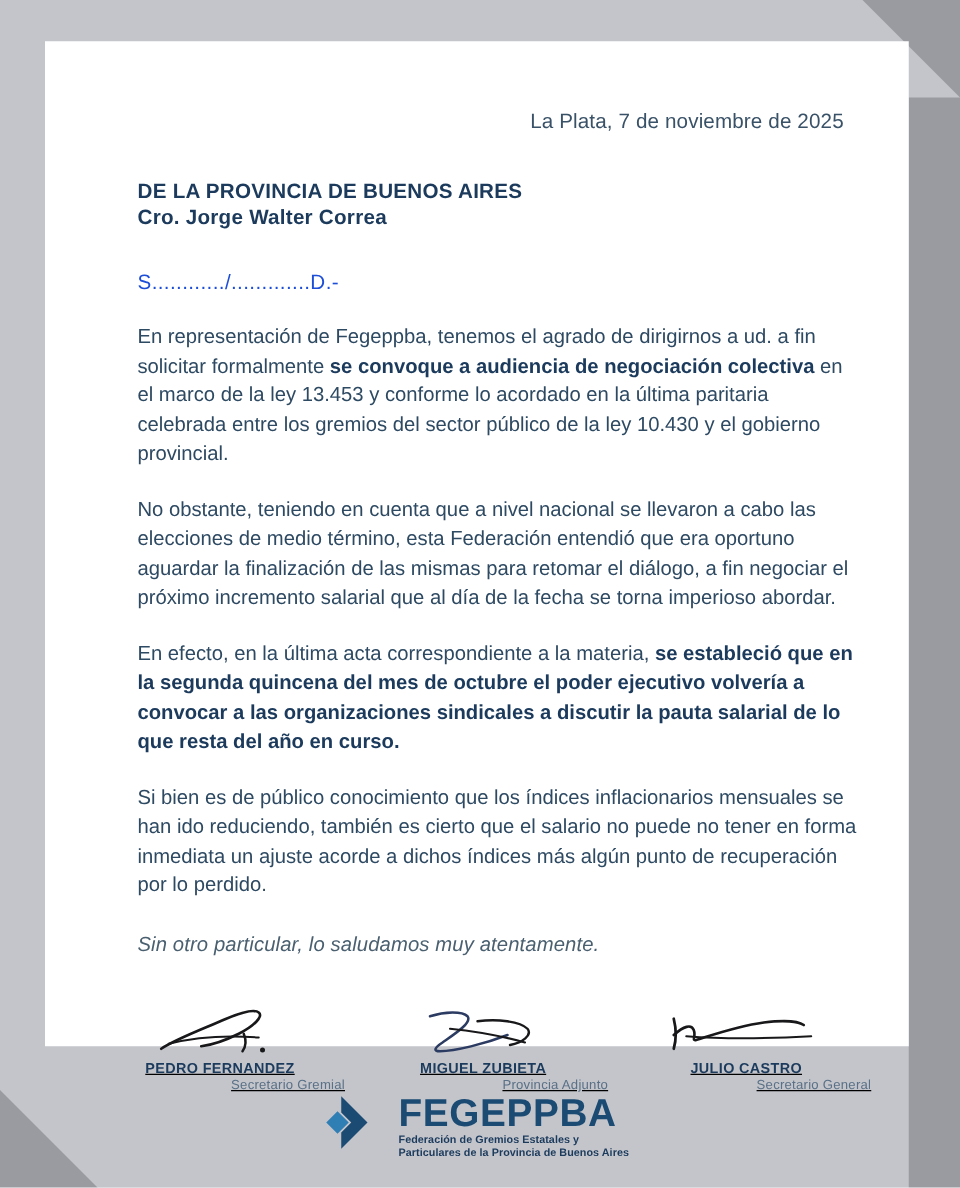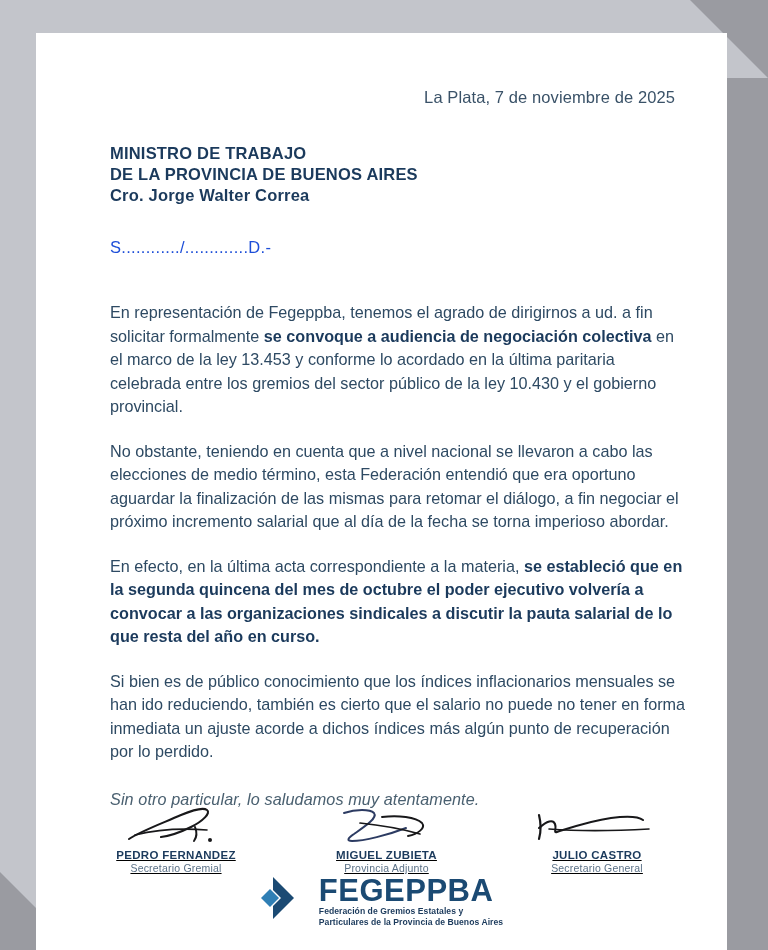--- a/index.html
+++ b/index.html
@@ -54,21 +54,21 @@
     height: 0px;
     background: #9a9ba1;
   }
 
   
   #page {
     position: absolute;
     left: 36px;
     top: 33px;
     width: 691px;
-    height: 917px;
+    height: 804px;
     background: #ffffff;
     box-sizing: border-box;
     padding: 0 0 0 0;
   }
 
   #letter-body {
     position: absolute;
     left: 74px;
     right: 40px;
     top: 0;
@@ -97,21 +97,21 @@
   }
   #salutation-code {
     margin-top: 32px;
     font-size: 16.5px;
     color: #1d4ed8;
     letter-spacing: 0.3px;
   }
 
   
   #paragraphs {
-    margin-top: 44px;
+    margin-top: 22px;
   }
   .para {
     font-size: 16.2px;
     line-height: 23.5px;
     color: #2e4a63;
     margin: 0 0 21px 0;
     text-align: left;
   }
   .para b, .para .bold {
     font-weight: bold;
@@ -154,20 +154,21 @@
     font-weight: bold;
     color: #1b3a5c;
     letter-spacing: 0.3px;
     margin-top: 2px;
   }
   .sig-title {
     font-size: 10.5px;
     color: #5a7086;
     letter-spacing: 0.2px;
     margin-top: 1px;
+    text-align: right;
   }
 
   
   #footer-logo {
     position: absolute;
     left: 0;
     right: 0;
     top: 842px;
     display: flex;
     justify-content: center;
@@ -203,21 +204,20 @@
 <div id="edge-right"></div>
 <div id="edge-bottom"></div>
 
 <div id="page">
 
   <div id="letter-body">
 
     <div id="date-line">La Plata, 7 de noviembre de 2025</div>
 
     <div id="addressee-block">
-      <div class="addressee-line">MINISTRO DE TRABAJO</div>
       <div class="addressee-line">DE LA PROVINCIA DE BUENOS AIRES</div>
       <div class="addressee-line">Cro. Jorge Walter Correa</div>
       <div id="salutation-code">S............/.............D.-</div>
     </div>
 
     <div id="paragraphs">
 
       <p class="para"><span>En representación de Fegeppba, tenemos el agrado de dirigirnos a ud. a fin solicitar formalmente </span><span class="bold">se convoque a audiencia de negociación colectiva</span><span> en el marco de la ley 13.453 y conforme lo acordado en la última paritaria celebrada entre los gremios del sector público de la ley 10.430 y el gobierno provincial.</span></p>
 
       <p class="para">No obstante, teniendo en cuenta que a nivel nacional se llevaron a cabo las elecciones de medio término, esta  Federación entendió que era oportuno aguardar la finalización de las mismas para retomar el diálogo, a fin negociar el próximo incremento salarial que al día de la fecha se torna imperioso abordar.</p>

